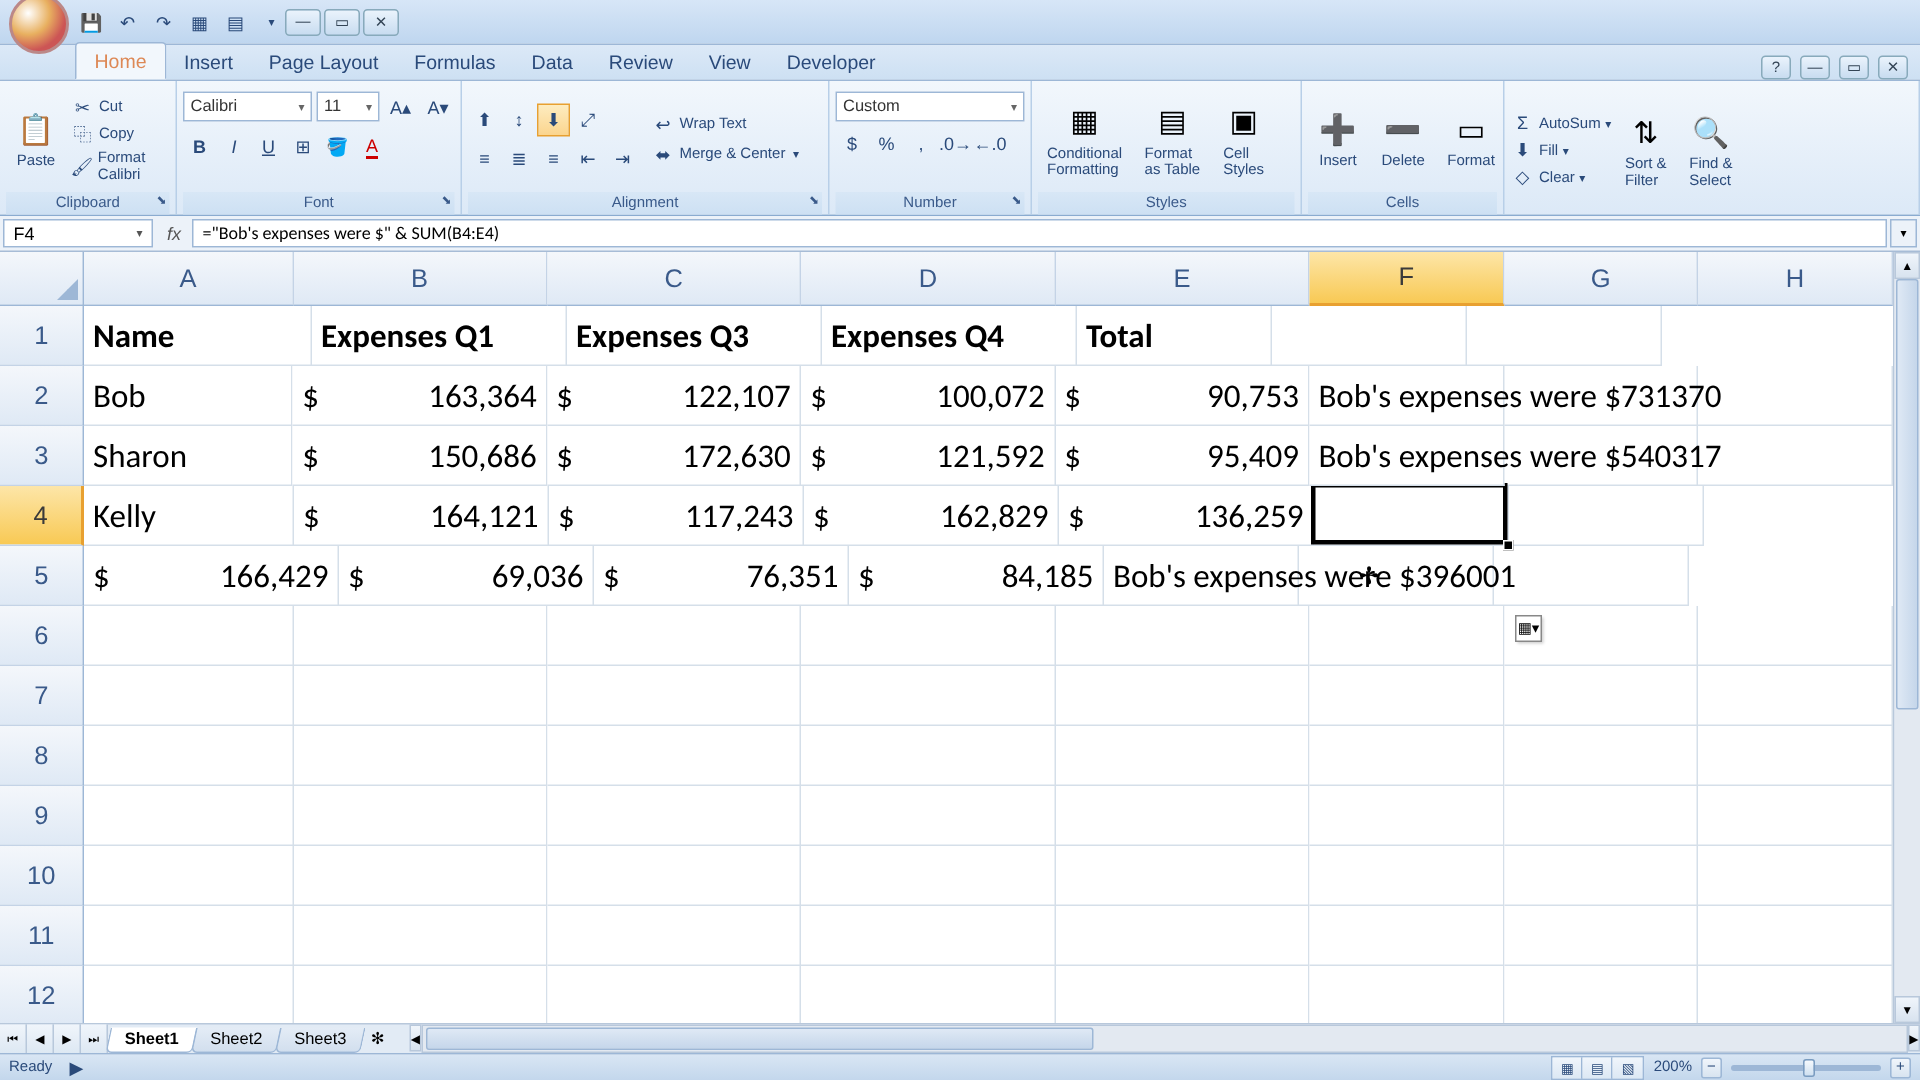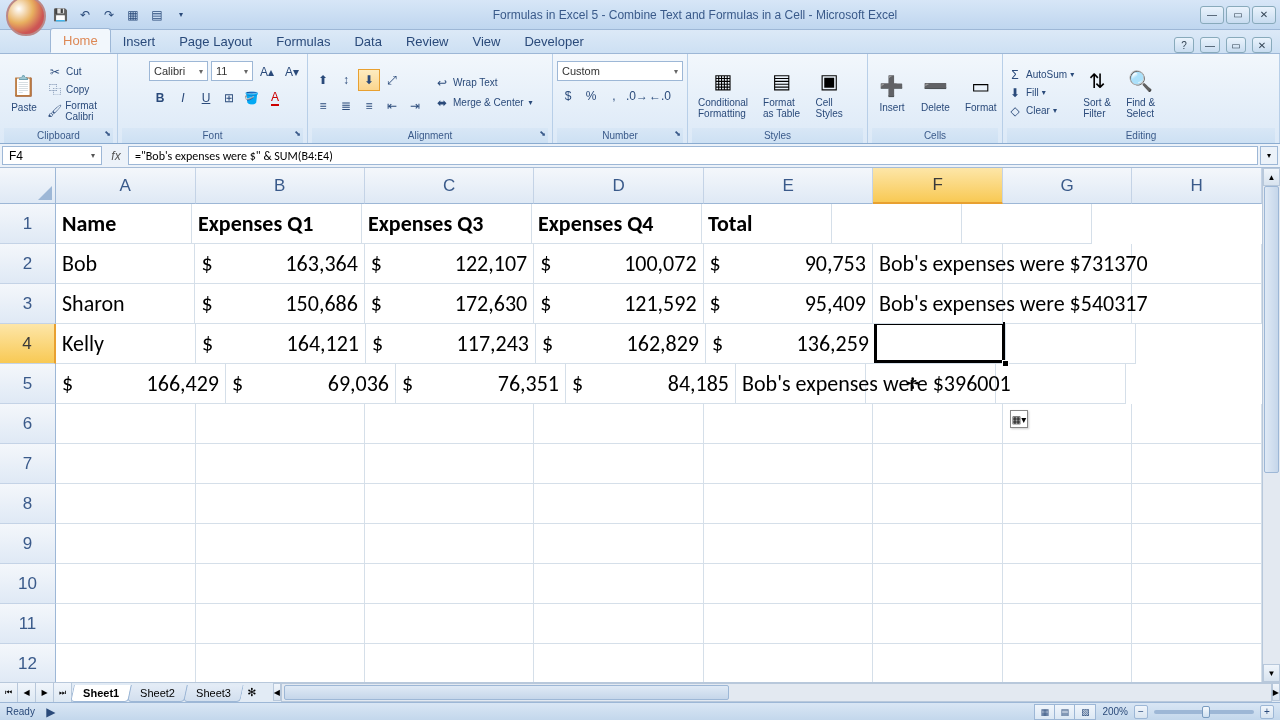--- a/index.html
+++ b/index.html
@@ -113,21 +113,20 @@
 <div class="title-bar">
   <div class="office-btn"></div>
   <div class="qat">
     <div class="qat-btn">💾</div>
     <div class="qat-btn">↶</div>
     <div class="qat-btn">↷</div>
     <div class="qat-btn">▦</div>
     <div class="qat-btn">▤</div>
     <div class="qat-btn" style="font-size:8px;">▾</div>
   </div>
-  <div class="title-text">Formulas in Excel 5 - Combine Text and Formulas in a Cell - Microsoft Excel</div>
   <div class="win-btns">
     <div class="win-btn">—</div>
     <div class="win-btn">▭</div>
     <div class="win-btn">✕</div>
   </div>
 </div>
 
 <div class="ribbon-tabs" id="ribbon-tabs">
 <div class="ribbon-tab active">Home</div>
     <div class="ribbon-tab">Insert</div>
@@ -165,21 +164,21 @@
         <div class="stack-row">
             <span class="mini-ico">🖌</span>
             <span>Format Calibri</span>
           </div>
       </div>
     </div>
     <div class="group-label"><span>Clipboard</span><span class="launcher">⬊</span></div>
   </div>
 
   <div class="group" style="width:190px;">
-    <div class="group-body" style="flex-direction:column; align-items:stretch; gap:4px; padding-top:4px;margin-left:27px;">
+    <div class="group-body" style="flex-direction:column; align-items:stretch; gap:4px; padding-top:4px;">
       <div style="display:flex; gap:3px;">
         <div class="combo" style="flex:1;">
             <span>Calibri</span>
             <span class="arr">▾</span>
           </div>
         <div class="combo" style="width:42px;">
             <span>11</span>
             <span class="arr">▾</span>
           </div>
         <div class="sq-btn">A▴</div>
@@ -316,21 +315,20 @@
           <div class="ico">⇅</div>
           <div class="lbl" style="white-space:pre-line;">Sort &amp;
 Filter</div>
         </div>
       <div class="big-btn">
           <div class="ico">🔍</div>
           <div class="lbl" style="white-space:pre-line;">Find &amp;
 Select</div>
         </div>
     </div>
-    <div class="group-label"><span>Editing</span></div>
   </div>
 </div>
 
 <div class="name-formula">
   <div class="name-box">
       <span>F4</span>
       <span class="arr">▾</span>
     </div>
   <div class="fx-btn">fx</div>
   <div class="formula-input">
@@ -361,21 +359,21 @@
         <div class="row-h">6</div>
         <div class="row-h">7</div>
         <div class="row-h">8</div>
         <div class="row-h">9</div>
         <div class="row-h">10</div>
         <div class="row-h">11</div>
         <div class="row-h">12</div>
       </div>
     <div class="cells" id="cells">
         <div class="cell-row">
-          <div class="cell header-cell" style="width: 136px;">Name</div>
+          <div class="cell header-cell" style="width: 152px;">Name</div>
           <div class="cell header-cell" style="width: 170px;">Expenses Q1</div>
           <div class="cell header-cell" style="width: 170px;">Expenses Q3</div>
           <div class="cell header-cell" style="width: 170px;">Expenses Q4</div>
           <div class="cell header-cell overflow" style="width: 130px;">Total</div>
           <div class="cell header-cell" style="width: 130px;"></div>
           <div class="cell header-cell" style="width: 130px;"></div>
         </div>
         <div class="cell-row">
           <div class="cell" style="width: 140px;">Bob</div>
           <div class="cell num" style="width: 170px;">

